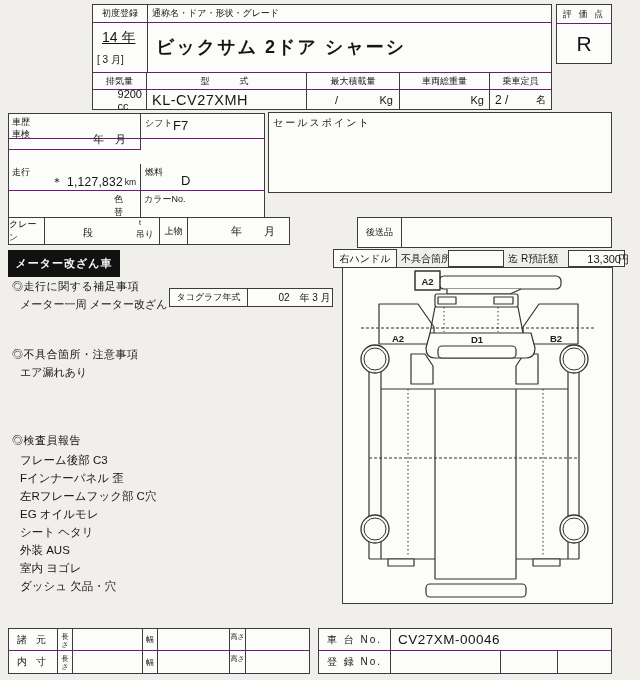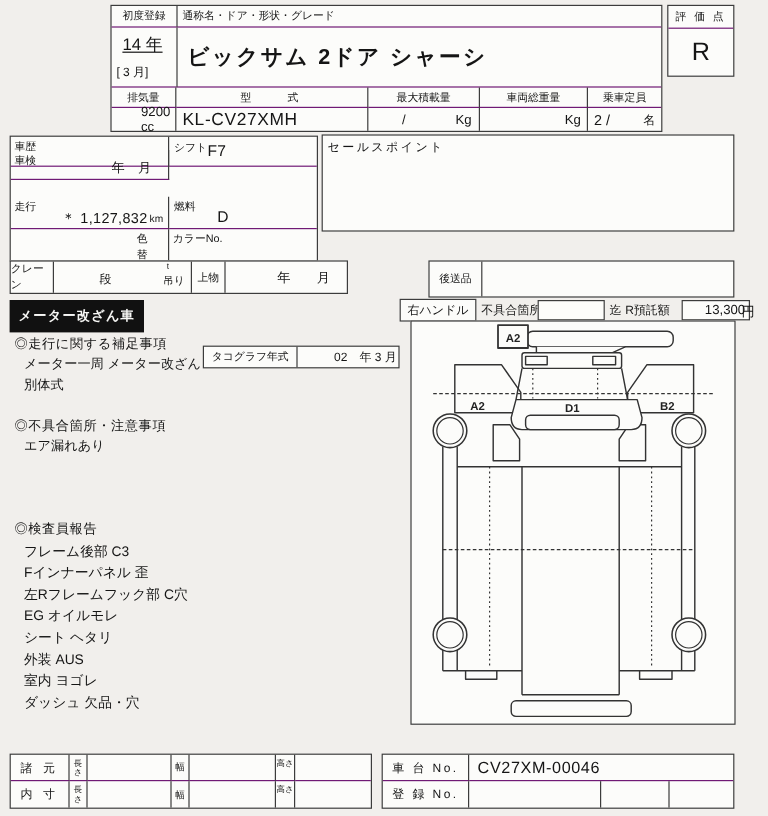--- a/index.html
+++ b/index.html
@@ -124,21 +124,20 @@
   <div class="abs" style="left:401px;top:252px;font-size:10px">不具合箇所</div>
   <div class="abs box" style="left:448px;top:250px;width:56px;height:17px"></div>
   <div class="abs" style="left:508px;top:252px;font-size:10px">迄</div>
   <div class="abs" style="left:521px;top:252px;font-size:10px">R預託額</div>
   <div class="abs box cellflex" style="left:568px;top:250px;width:57px;height:17px;font-size:11px;justify-content:flex-end;padding-right:3px">13,300</div>
   <div class="abs" style="left:618px;top:252px;font-size:11px">円</div>
 
   <div class="abs note-title" style="left:12px;top:279px">◎走行に関する補足事項</div>
   <div class="abs" style="left:20px;top:296px">
     <div class="note-line">メーター一周 メーター改ざん</div>
-    <div class="note-line">別体式</div>
   </div>
 
   <div class="abs box" style="left:169px;top:288px;width:164px;height:19px">
     <div class="abs br lbl-c" style="left:0;top:0;width:78px;height:100%">タコグラフ年式</div>
     <div class="abs cellflex" style="left:78px;top:0;right:0;height:100%;font-size:10px;justify-content:center">02　年 3 月</div>
   </div>
 
   <div class="abs note-title" style="left:12px;top:347px">◎不具合箇所・注意事項</div>
   <div class="abs" style="left:20px;top:364px">
     <div class="note-line">エア漏れあり</div>

